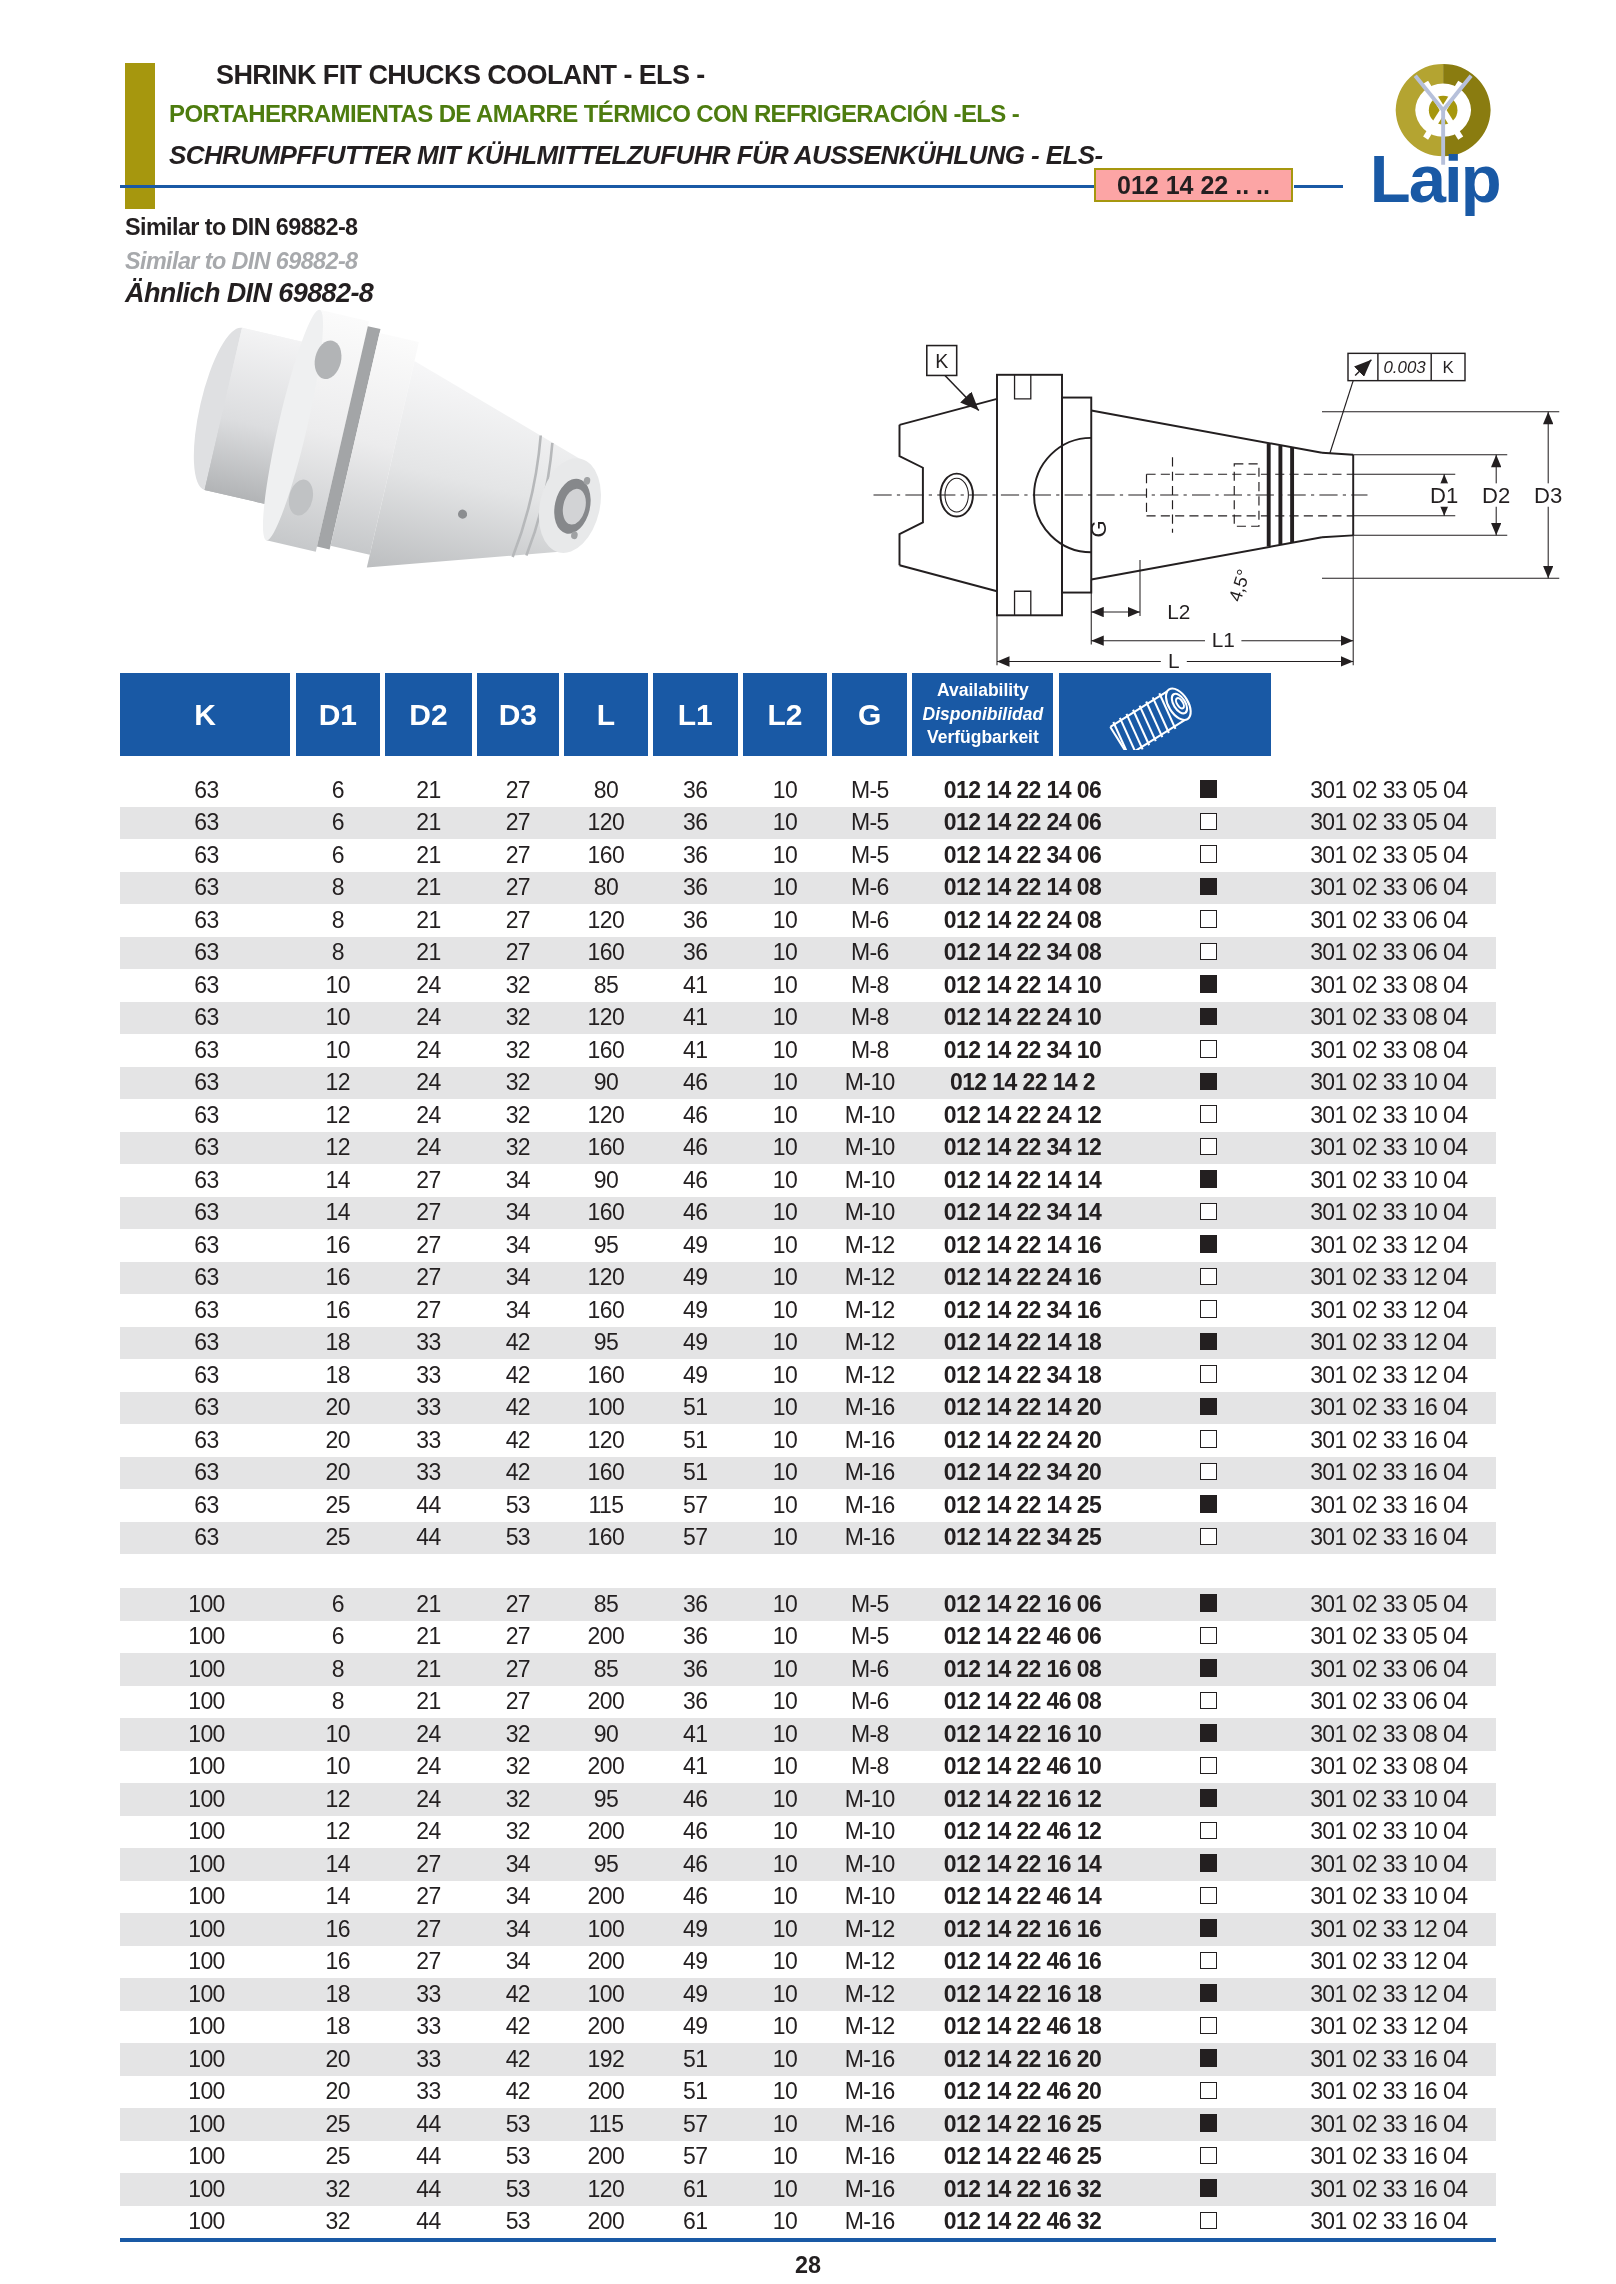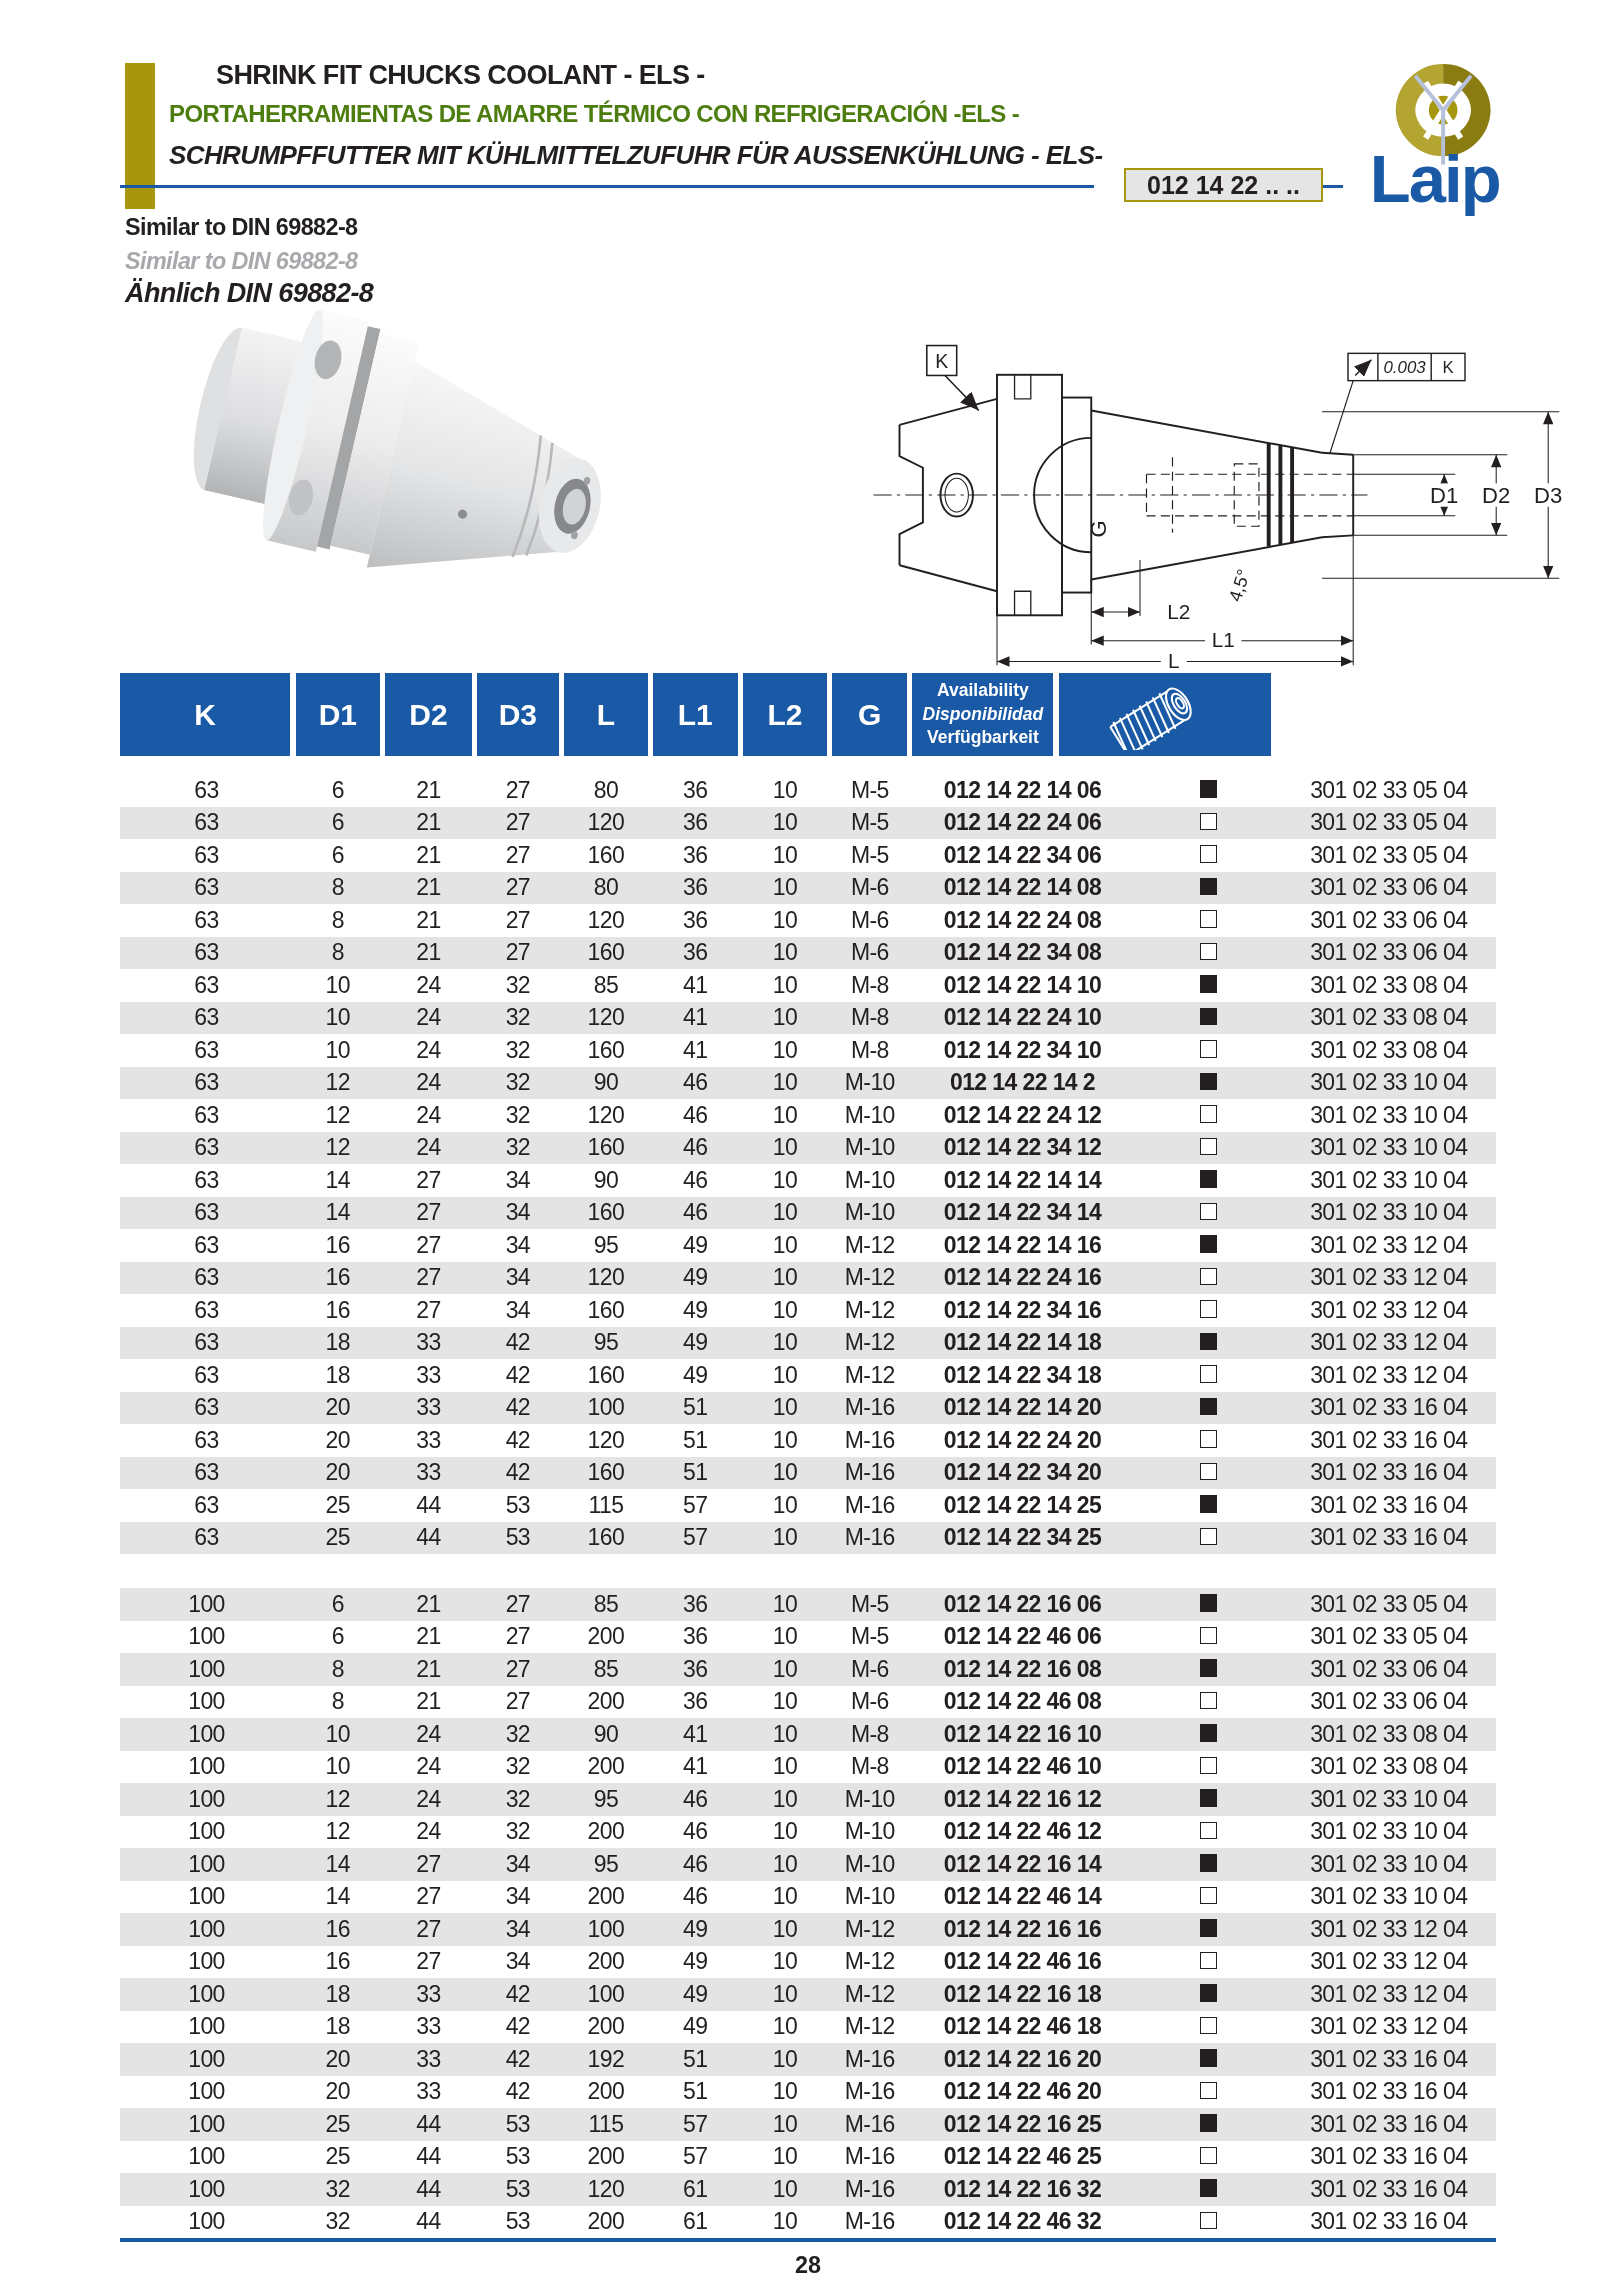--- a/index.html
+++ b/index.html
@@ -8,22 +8,22 @@
 
   
   .gold-bar{position:absolute;left:125px;top:63px;width:30px;height:146px;background:#a6970e;}
   .title-en{position:absolute;left:169px;top:60px;font-size:27px;font-weight:bold;letter-spacing:-0.6px;color:#231f20;white-space:nowrap;margin-left:47px;}
   .title-es{position:absolute;left:169px;top:100px;font-size:24px;font-weight:bold;letter-spacing:-0.6px;color:#4d7c0f;white-space:nowrap;}
   .title-de{position:absolute;left:169px;top:140px;font-size:26px;font-weight:bold;font-style:italic;letter-spacing:-0.6px;color:#231f20;white-space:nowrap;}
   .blue-rule{position:absolute;top:185px;height:3.2px;background:#1959a5;}
   .blue-rule.left{left:120px;width:974px;}
   .blue-rule.right{left:1294px;width:49px;}
   .code-box{position:absolute;left:1094px;top:168px;width:199px;height:34px;box-sizing:border-box;
-            border:2.6px solid #a6970e;background:#e5e5e5;display:flex;align-items:center;justify-content:center;
-            font-size:25px;font-weight:bold;letter-spacing:0;color:#231f20;margin-left:30px;}
+            border:2.6px solid #a6970e;background:#fca5a5;display:flex;align-items:center;justify-content:center;
+            font-size:25px;font-weight:bold;letter-spacing:0;color:#231f20;}
   .din-en{position:absolute;left:125px;top:214px;font-size:23.4px;font-weight:bold;letter-spacing:-0.6px;}
   .din-es{position:absolute;left:125px;top:248px;font-size:23.4px;font-weight:bold;font-style:italic;letter-spacing:-0.6px;color:#a7a9ac;}
   .din-de{position:absolute;left:125px;top:278px;font-size:27px;font-weight:bold;font-style:italic;letter-spacing:-0.6px;}
 
   .logo{position:absolute;left:1358px;top:25px;width:221px;height:195px;}
 
   
   .photo{position:absolute;left:166px;top:302px;width:481px;height:335px;}
   .drawing{position:absolute;left:867px;top:300px;width:715px;height:368px;}
 

